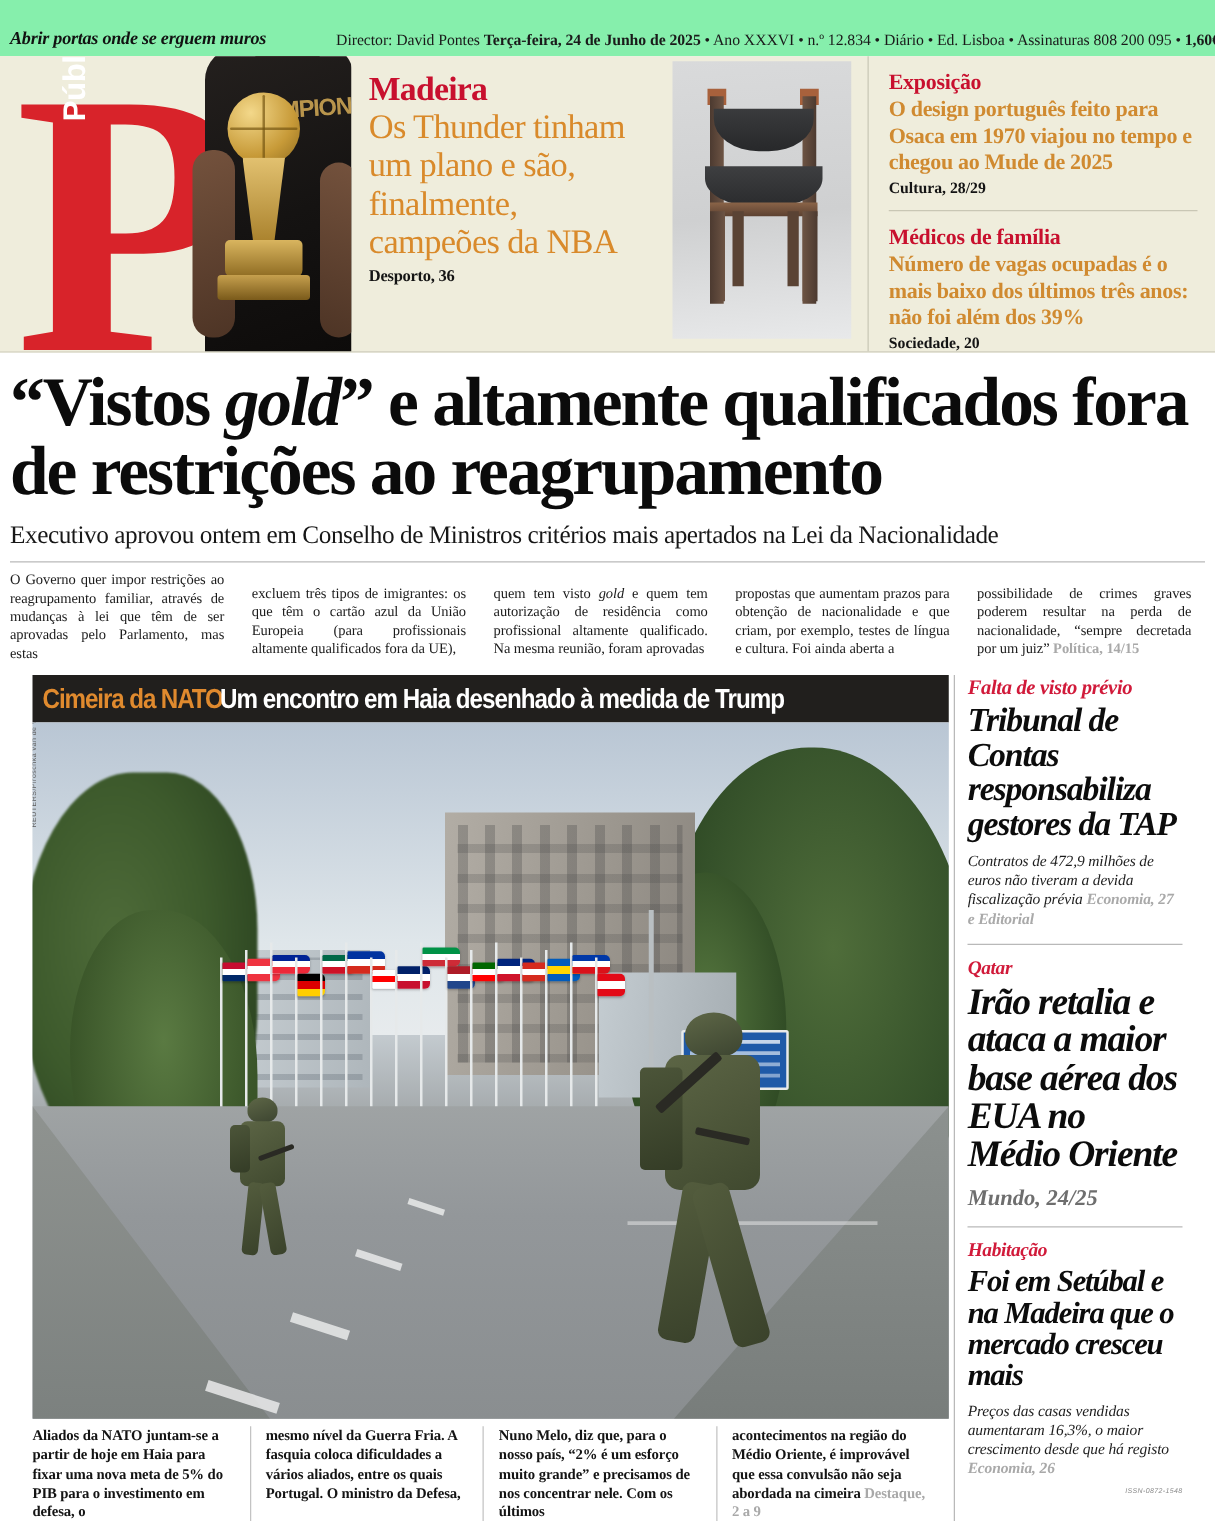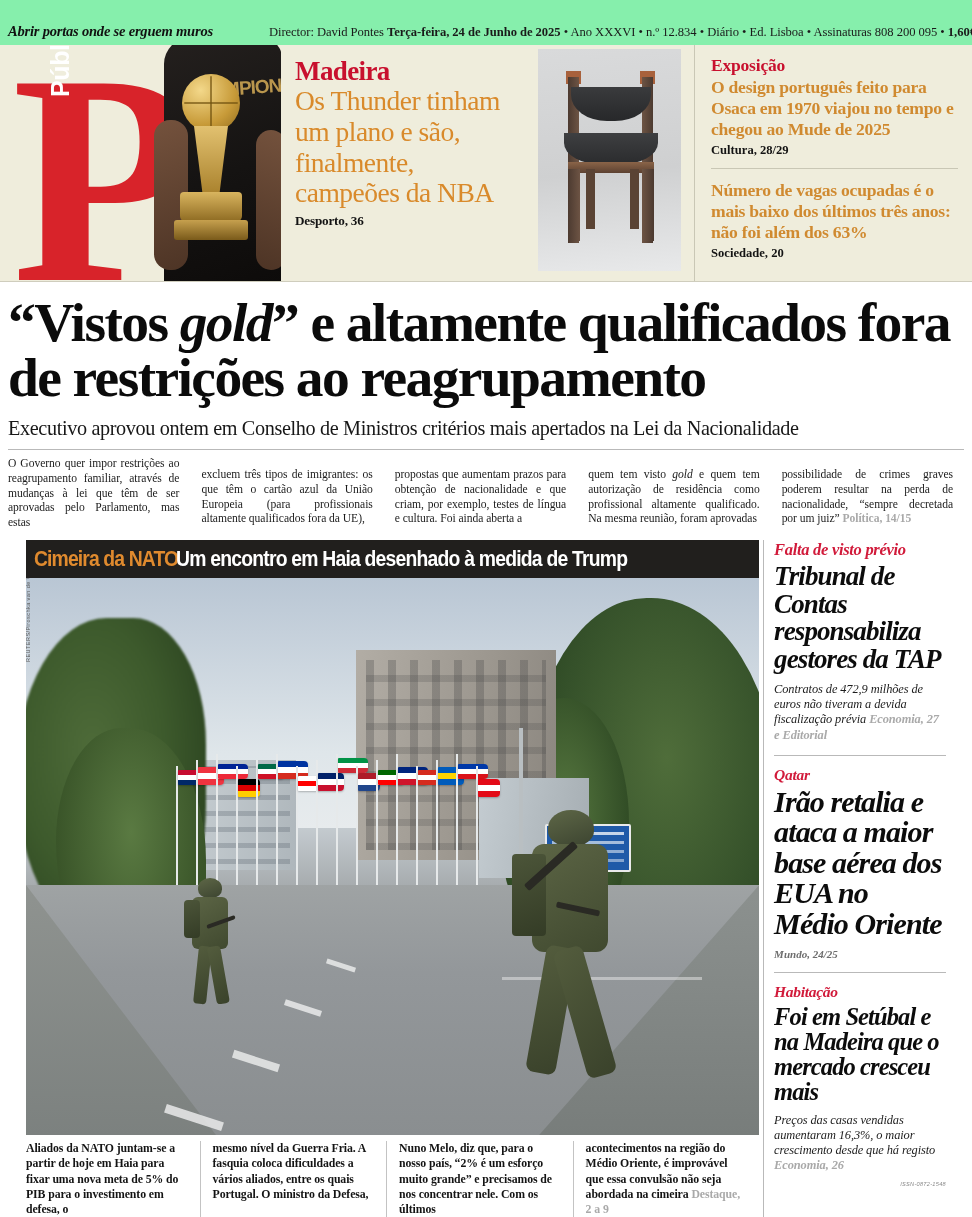--- a/index.html
+++ b/index.html
@@ -369,21 +369,21 @@
   }
   .sb-title.t1 { font-size: 27px; }
   .sb-title.t2 { font-size: 30px; }
   .sb-title.t3 { font-size: 24.5px; }
   .sb-sub {
     font-size: 12.4px; line-height: 1.22; color: #1d1d1d; margin-top: 9px;
     letter-spacing: -0.1px;
   }
   .sb-rule { border-top: 1px solid #b9b9b9; margin: 12px 0 10px; }
   .sb-ref-grey { color: #a9a9a9; font-weight: 700; }
-  .sb-ref-dark { font-size: 11px; color: #6e6e6e; font-weight: 700; margin-top: 8px; }
+  .sb-ref-dark { font-size: 18px; color: #6e6e6e; font-weight: 700; margin-top: 8px; }
   .issn {
     text-align: right; font-family: "Liberation Sans", sans-serif;
     font-size: 5.6px; color: #888; margin-top: 8px; letter-spacing: .3px;
   }
 </style>
 </head>
 <body>
 
 <div class="page">
 
@@ -441,36 +441,37 @@
     </div>
 
     <div class="right-cell">
       <div>
         <div class="right-kicker">Exposição</div>
         <div class="right-title">O design português feito para Osaca em 1970 viajou no tempo e chegou ao Mude de 2025</div>
         <div class="right-ref">Cultura, 28/29</div>
       </div>
       <div class="right-rule"></div>
       <div>
-        <div class="right-title">Número de vagas ocupadas é o mais baixo dos últimos três anos: não foi além dos 63%</div>
+        <div class="right-kicker">Médicos de família</div>
+        <div class="right-title">Número de vagas ocupadas é o mais baixo dos últimos três anos: não foi além dos 39%</div>
         <div class="right-ref">Sociedade, 20</div>
       </div>
     </div>
   </div>
 
   <div class="main-head">
     <h1><span>“Vistos </span><em>gold</em><span>” e altamente qualificados fora de restrições ao reagrupamento</span></h1>
     <div class="subhead">Executivo aprovou ontem em Conselho de Ministros critérios mais apertados na Lei da Nacionalidade</div>
   </div>
 
   <div class="lead-cols">
     <div class="lead-col">O Governo quer impor restrições ao reagrupamento familiar, através de mudanças à lei que têm de ser aprovadas pelo Parlamento, mas estas</div>
     <div class="lead-col">excluem três tipos de imigrantes: os que têm o cartão azul da União Europeia (para profissionais altamente qualificados fora da UE),</div>
+    <div class="lead-col">quem tem visto <i>gold</i> e quem tem autorização de residência como profissional altamente qualificado. Na mesma reunião, foram aprovadas</div>
     <div class="lead-col">propostas que aumentam prazos para obtenção de nacionalidade e que criam, por exemplo, testes de língua e cultura. Foi ainda aberta a</div>
-    <div class="lead-col">quem tem visto <i>gold</i> e quem tem autorização de residência como profissional altamente qualificado. Na mesma reunião, foram aprovadas</div>
     <div class="lead-col"><span>possibilidade de crimes graves poderem resultar na perda de nacionalidade, “sempre decretada por um juiz”</span> <span class="ref-grey">Política, 14/15</span></div>
   </div>
 
   <div class="body-wrap">
 
     <div class="photo-col">
 
       <div class="nato-banner">
         <span class="nato-kicker">Cimeira da NATO</span>
         <span class="nato-title">Um encontro em Haia desenhado à medida de Trump</span>

